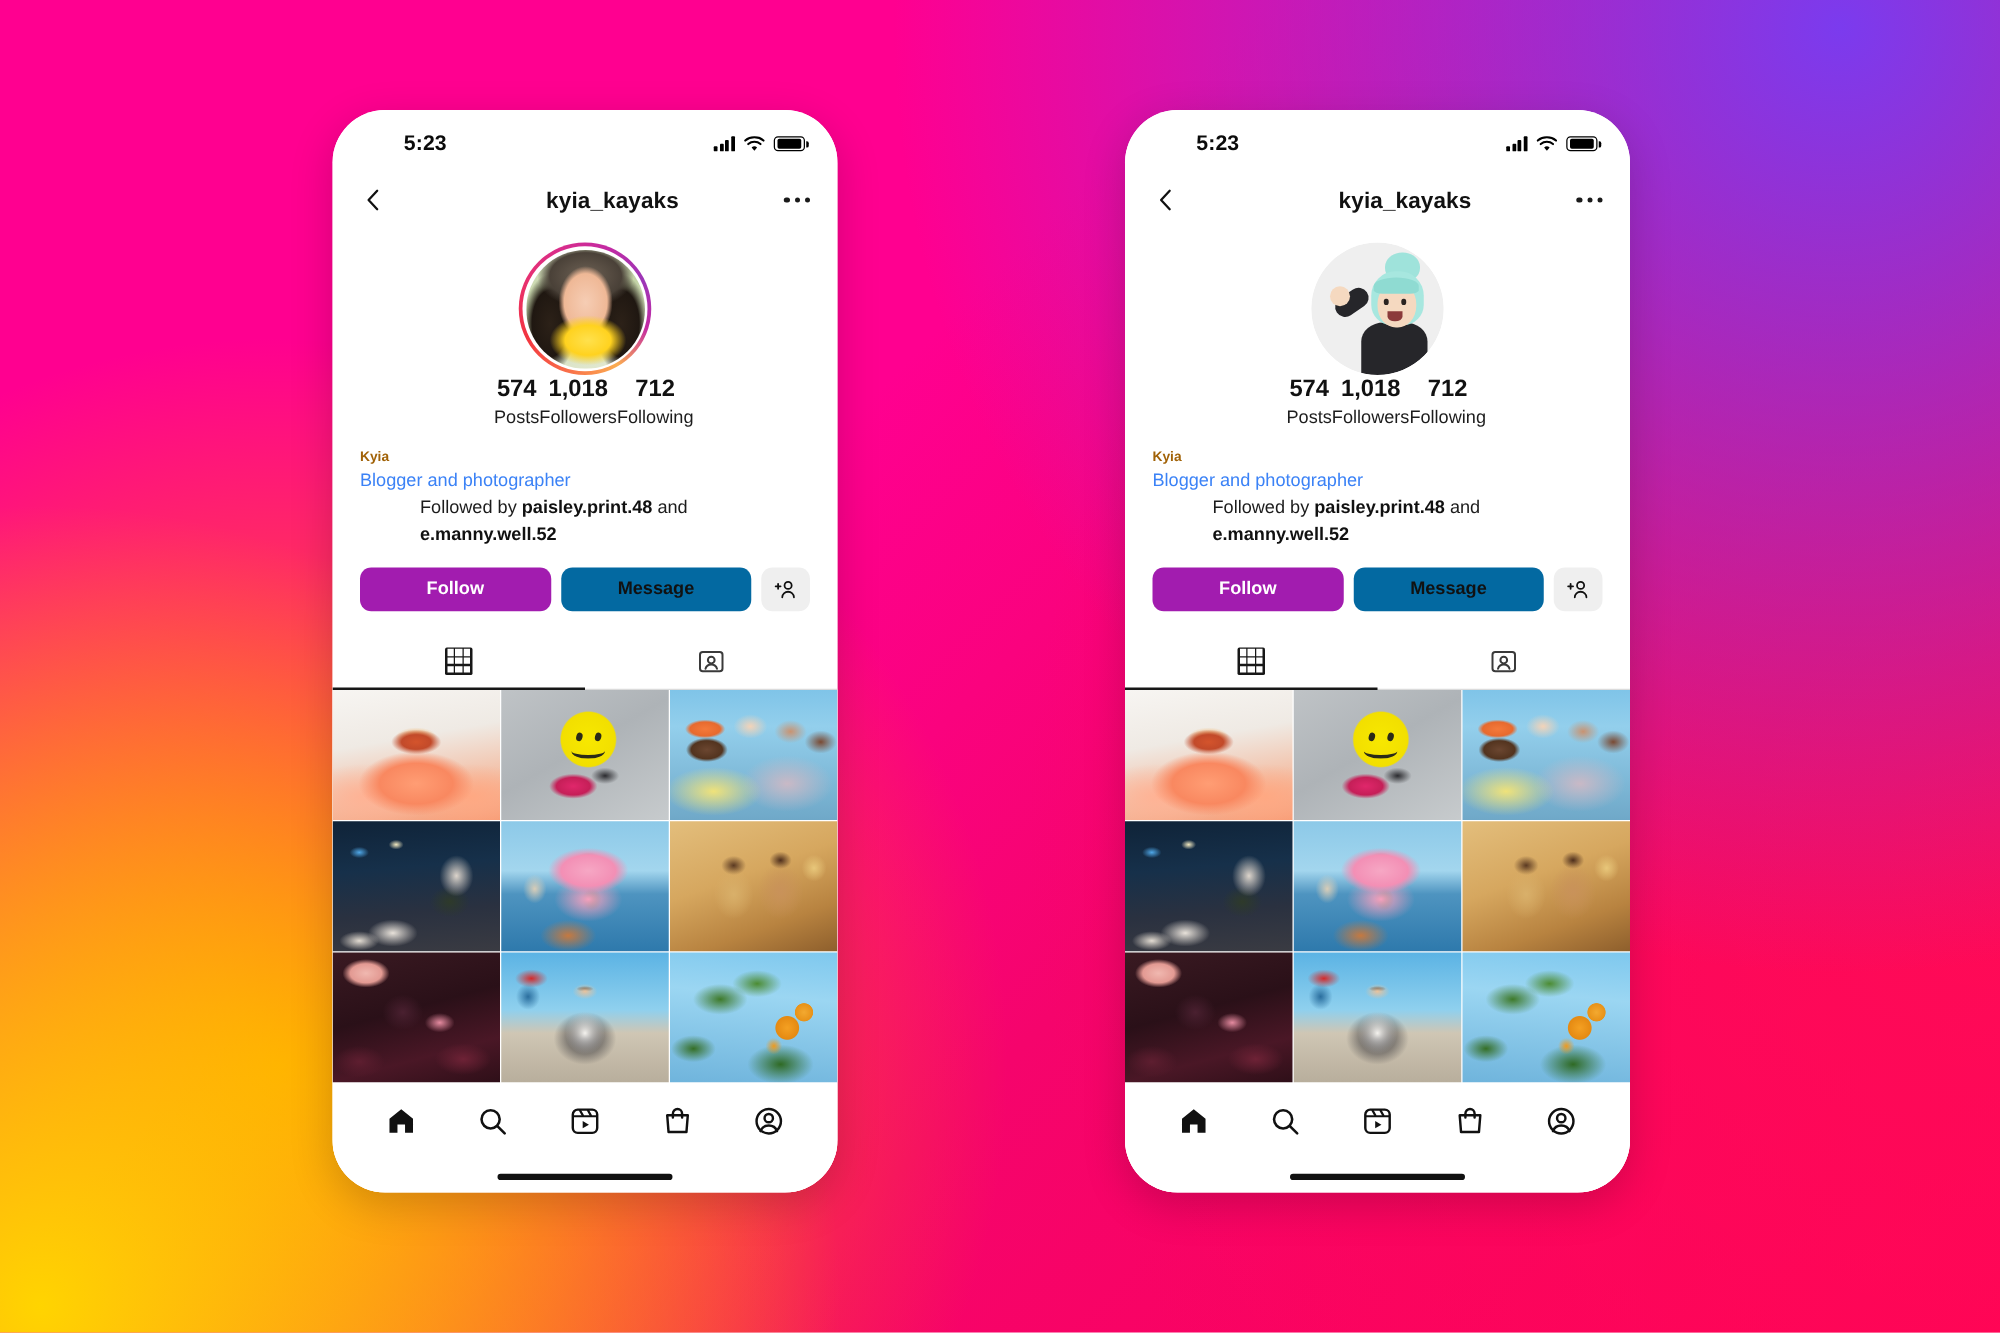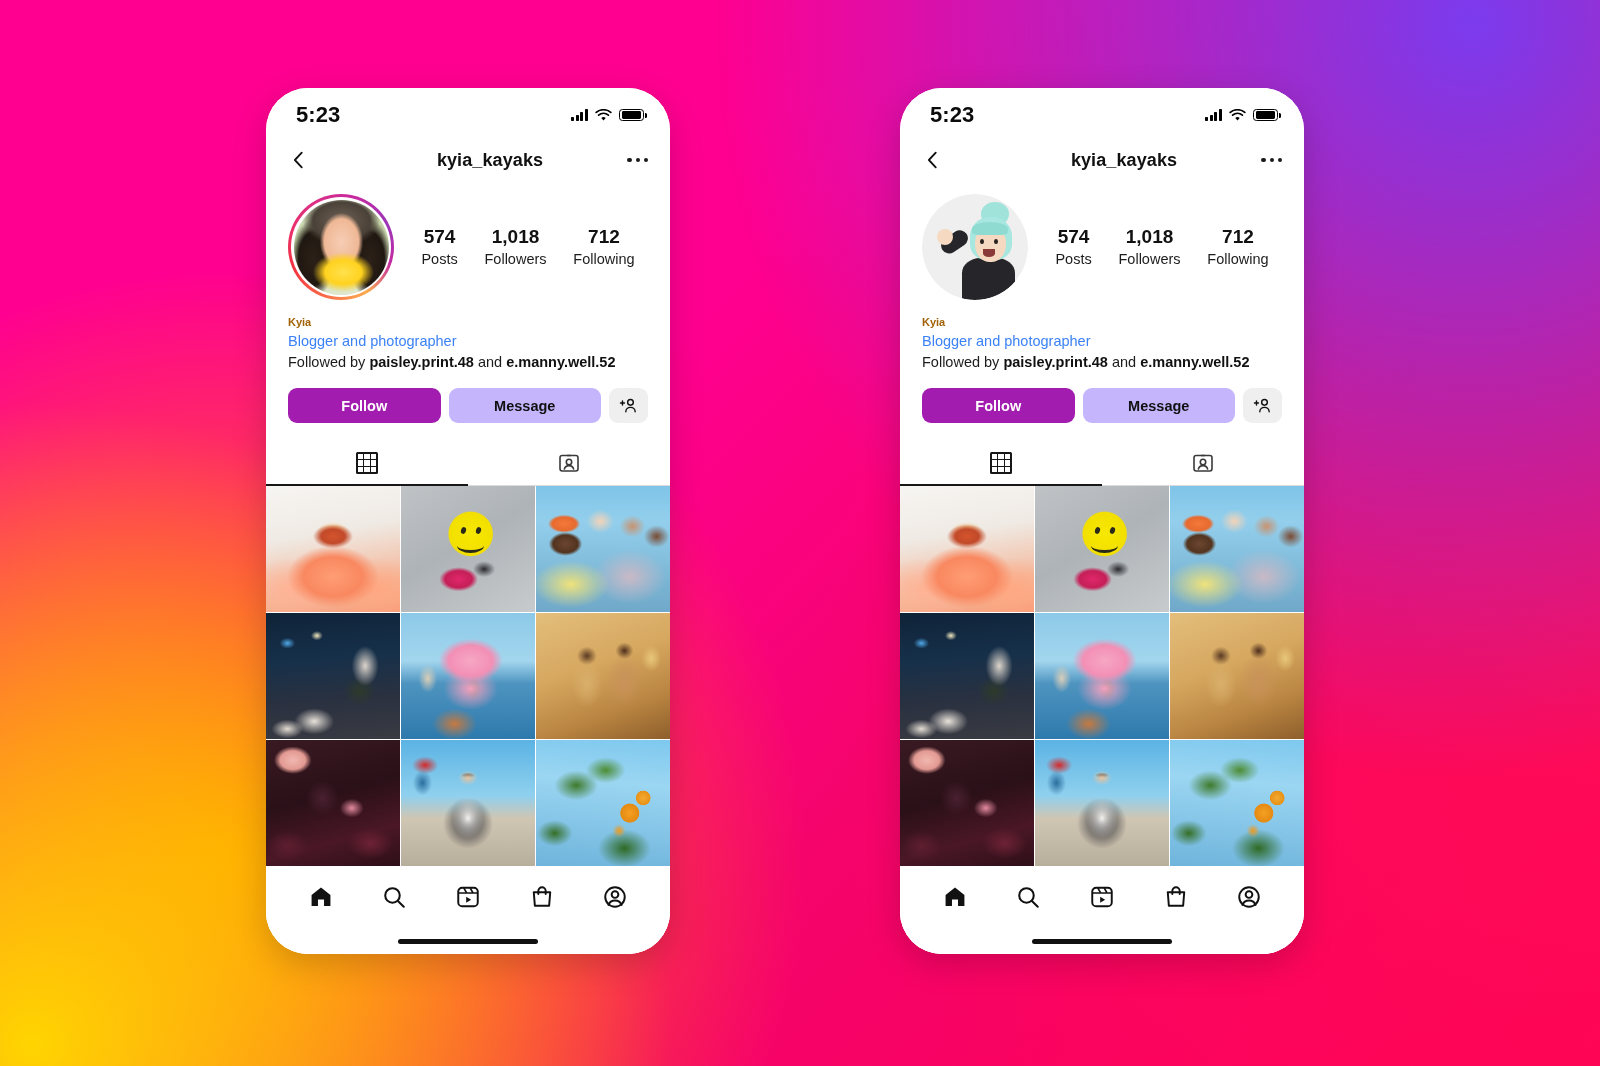--- a/index.html
+++ b/index.html
@@ -29,21 +29,21 @@
   .phone.left  { left:266px; }
   .phone.right { left:900px; }
   .screen { width:100%; height:100%; display:flex; flex-direction:column; background:#fff; }
 
   
   .statusbar {
     height:46px; flex:0 0 46px;
     display:flex; align-items:center; justify-content:space-between;
     padding:8px 26px 0 30px;
   }
-  .clock { font-size:22px; font-weight:600; color:#0b0b0b; letter-spacing:.1px; }
+  .clock { font-size:17px; font-weight:600; color:#0b0b0b; letter-spacing:.1px;margin-left:27px; }
   .status-icons { display:flex; align-items:center; gap:7px; }
   .bars { display:flex; align-items:flex-end; gap:1.6px; height:12px; }
   .bars i { display:block; width:3px; background:#000; border-radius:.7px; }
   .bars i:nth-child(1){ height:4px; }
   .bars i:nth-child(2){ height:6.5px; }
   .bars i:nth-child(3){ height:9px; }
   .bars i:nth-child(4){ height:12px; }
   .battery {
     width:25px; height:12.5px; border:1.6px solid #000; border-radius:3.4px;
     position:relative; padding:1.6px;
@@ -64,21 +64,21 @@
   .nav-username {
     position:absolute; left:0; right:0; text-align:center;
     font-size:18px; font-weight:700; color:#111; letter-spacing:.1px;
     pointer-events:none;
     margin-left:44px;
   }
   .more-dots { margin-left:auto; display:flex; gap:4px; z-index:2; cursor:pointer; }
   .more-dots b { width:4.2px; height:4.2px; border-radius:50%; background:#1a1a1a; display:block; }
 
   
-  .profile-top { display:flex; align-items:center; padding:8px 22px 0 22px; }
+  .profile-top { display:flex; align-items:center; padding:8px 22px 0 22px;flex-direction:column; }
   .avatar-wrap { position:relative; width:106px; height:106px; flex:0 0 106px; }
   .ring {
     position:absolute; inset:0; border-radius:50%;
     background:conic-gradient(from 150deg,
       #FBAD50 0%, #F9724A 12%, #F2343F 26%, #E8306E 40%,
       #D92D8A 52%, #C32AA3 64%, #9B36B7 76%, #C32AA3 88%, #FBAD50 100%);
     padding:3px;
   }
   .ring-inner { width:100%; height:100%; border-radius:50%; background:#fff; padding:2.5px; }
   .avatar-plain { position:absolute; inset:0; border-radius:50%; overflow:hidden; }
@@ -111,32 +111,32 @@
   
   .stats { display:flex; flex:1; justify-content:space-around; padding-left:14px; }
   .stat { text-align:center; cursor:pointer; }
   .stat-num { font-size:19px; font-weight:700; color:#111; line-height:1.25; }
   .stat-label { font-size:14.5px; color:#1c1c1c; line-height:1.4; }
 
   
   .bio { padding:14px 22px 0 22px; }
   .bio-name { font-size:11px; font-weight:700; color:#a16207; line-height:1.5; }
   .bio-desc { font-size:14.5px; color:#3b82f6; line-height:1.5; }
-  .bio-followed { font-size:14.5px; color:#1c1c1c; line-height:1.5; }
+  .bio-followed { font-size:14.5px; color:#1c1c1c; line-height:1.5;margin-left:48px; }
   .bio-followed b { font-weight:700; color:#111; }
 
   
   .actions { display:flex; gap:8px; padding:14px 22px 0 22px; }
   .btn {
     height:35px; border-radius:9px; display:flex; align-items:center; justify-content:center;
     font-size:14.5px; font-weight:700; cursor:pointer; border:none;
     font-family:"Liberation Sans", sans-serif;
   }
   .btn-follow { flex:1 1 0; background:#a21caf; color:#fff; }
-  .btn-message { flex:1 1 0; background:#c4b5fd; color:#111; }
+  .btn-message { flex:1 1 0; background:#0369a1; color:#111; }
   .btn-adduser { flex:0 0 39px; background:#EFEFEF; display:flex; align-items:center; justify-content:center; }
 
   
   .tabs { display:flex; margin-top:18px; border-bottom:1px solid #DBDBDB; }
   .tab { flex:1; display:flex; align-items:center; justify-content:center; height:44px; cursor:pointer; position:relative; }
   .tab.active::after {
     content:""; position:absolute; left:0; right:0; bottom:-1px; height:2px; background:#171717;
   }
   .grid-icon { width:22px; height:22px; display:grid; grid-template-columns:repeat(3,1fr); grid-template-rows:repeat(3,1fr); gap:1.6px; background:#171717; padding:1.6px; border-radius:1.5px; }
   .grid-icon i { background:#fff; display:block; }

